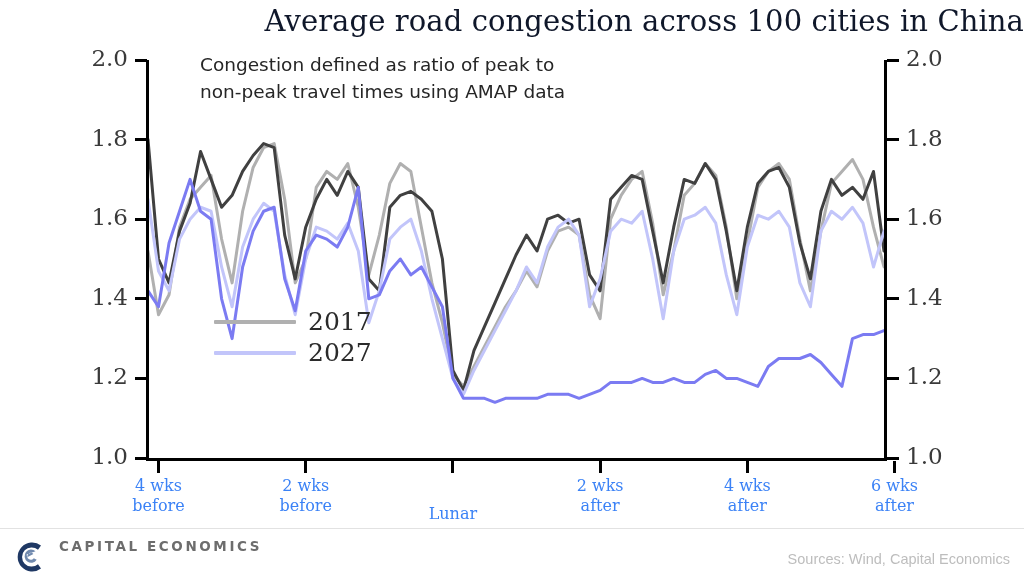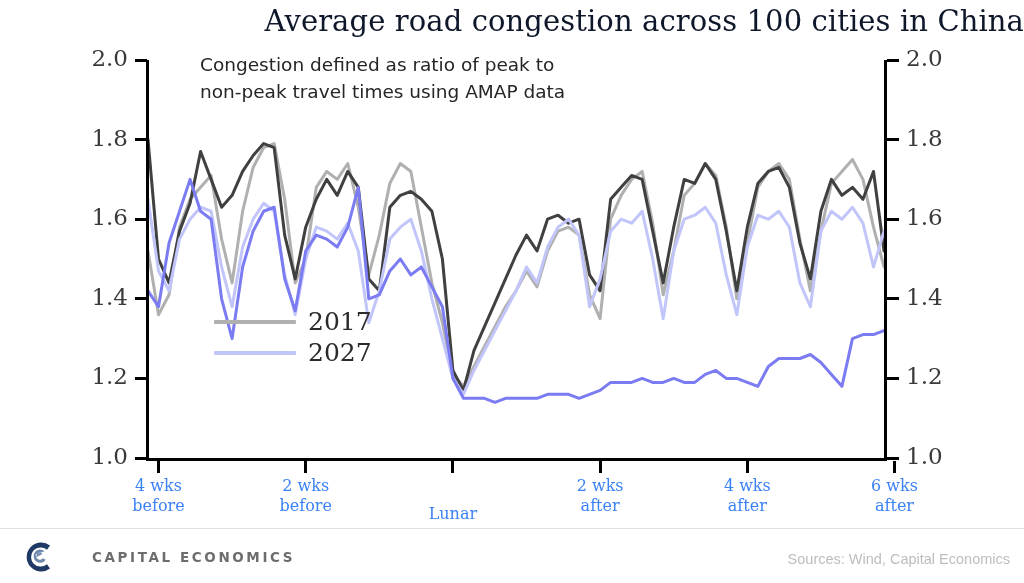--- a/index.html
+++ b/index.html
@@ -44,21 +44,21 @@
 
   .legend{position:absolute;left:214px;top:306px;}
   .legend-row{display:flex;align-items:center;height:31px;}
   .legend-swatch{width:82px;height:4px;border-radius:1px;}
   .legend-label{
     margin-left:12px;font-family:"DejaVu Serif", serif;
     font-size:25px;color:#2b2b2b;line-height:1;
   }
 
   .footer-rule{position:absolute;left:0;top:528px;width:1024px;height:1px;background:#e2e2e2;}
-  .logo{position:absolute;left:19px;top:538px;display:flex;align-items:center;gap:24px;}
+  .logo{position:absolute;left:10px;top:538px;display:flex;align-items:flex-start;}
   .logo-mark{position:relative;width:38px;height:38px;}
   .logo-text{
     margin-left:11px;font-family:"DejaVu Sans", sans-serif;
     font-size:13.5px;font-weight:bold;letter-spacing:2.6px;color:#6d6d6d;
   }
   .sources{
     position:absolute;right:14px;top:551px;
     font-family:Liberation Sans, sans-serif;font-size:14.5px;color:#bdbdbd;
     white-space:nowrap;
   }

